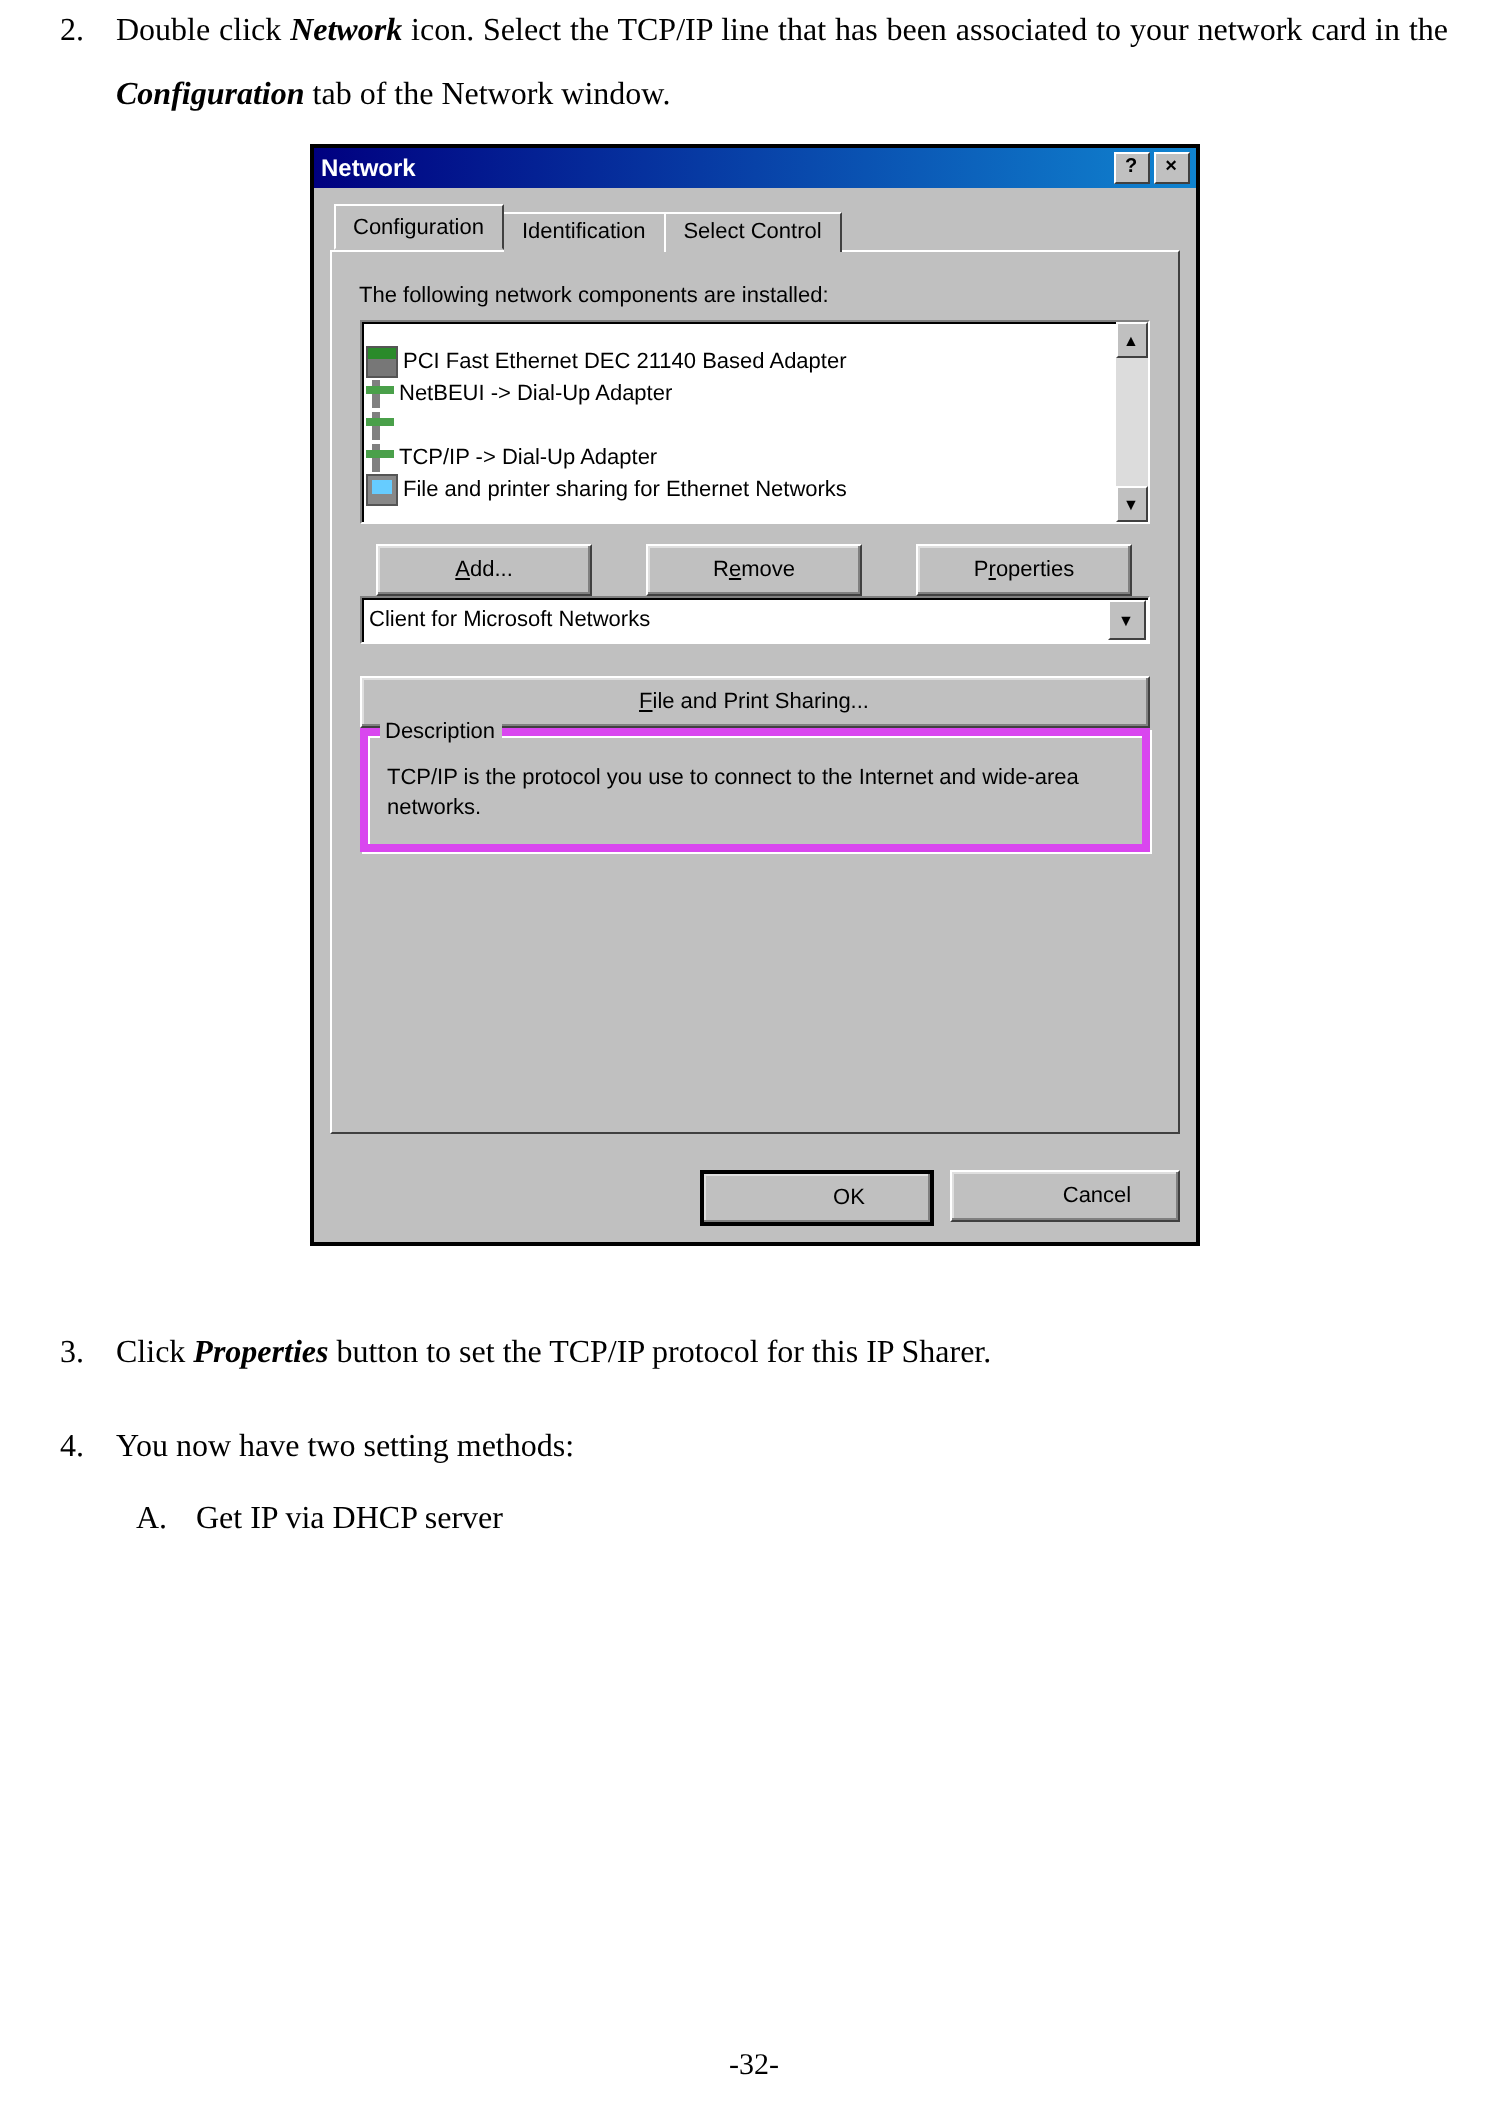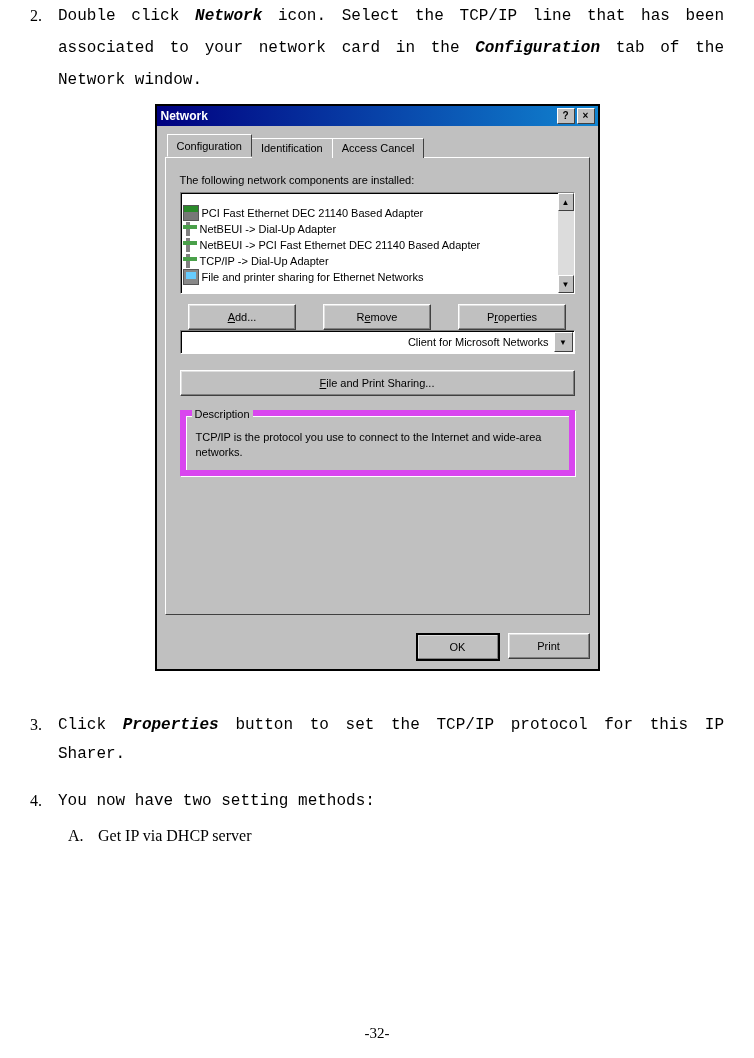--- a/index.html
+++ b/index.html
@@ -22,21 +22,20 @@
     margin-bottom: 6px;
   }
   .instruction.tight { line-height: 1.8; margin-top: 18px; }
   .num {
     width: 28px;
     flex-shrink: 0;
   }
   .instr-body {
     flex: 1;
     text-align: justify;
-    font-family: Liberation Mono, monospace;
   }
   .sub-instruction {
     display: flex;
     padding-left: 38px;
     line-height: 1.9;
     margin-top: 6px;
   }
   .sub-letter { width: 30px; flex-shrink: 0; }
   .bi { font-style: italic; font-weight: bold; }
   .page-num {
@@ -113,21 +112,21 @@
     z-index: 3;
     padding-top: 5px;
     top: 0;
   }
   .tabpanel {
     border-top: 1px solid #fff;
     border-left: 1px solid #fff;
     border-right: 1px solid #404040;
     border-bottom: 1px solid #404040;
     background: #c0c0c0;
-    padding: 16px 14px 16px 14px;
+    padding: 16px 14px 0 14px;
     min-height: 424px;
     position: relative;
   }
   .label { margin-bottom: 6px; }
   .listbox {
     background: #fff;
     border-top: 1px solid #808080;
     border-left: 1px solid #808080;
     border-right: 1px solid #fff;
     border-bottom: 1px solid #fff;
@@ -228,59 +227,58 @@
     display: flex;
     height: 22px;
     background: #fff;
     border-top: 1px solid #808080;
     border-left: 1px solid #808080;
     border-right: 1px solid #fff;
     border-bottom: 1px solid #fff;
     box-shadow: inset 1px 1px 0 #000;
     align-items: center;
   }
-  .dropdown-text { flex: 1; padding: 0 4px; text-align: right; }
+  .dropdown-text { flex: 1; padding: 0 4px; }
   .dropdown-btn {
     width: 17px; height: 18px;
     margin: 1px;
     background: #c0c0c0;
     border-top: 1px solid #fff;
     border-left: 1px solid #fff;
     border-right: 1px solid #404040;
     border-bottom: 1px solid #404040;
     display: flex;
     align-items: center;
     justify-content: center;
     font-size: 8px;
   }
   .groupbox {
-    border: 6px solid #d946ef;
+    border: 4px solid #d946ef;
     box-shadow: 1px 1px 0 #fff inset, 1px 1px 0 #fff;
-    margin-top: 14px;
     padding: 14px 10px 10px 10px;
     position: relative;
   }
   .groupbox-title {
     position: absolute;
     top: -8px; left: 6px;
     background: #c0c0c0;
     padding: 0 3px;
   }
   .desc-box {
     background: #c0c0c0;
     font-size: 11px;
     line-height: 1.35;
   }
   .bottom-buttons {
     display: flex;
     justify-content: flex-end;
     gap: 8px;
     padding: 10px 8px 8px 0;
   }
-  .bottom-buttons .w98-btn { min-width: 80px; }
+  .bottom-buttons .w98-btn { min-width: 80px; padding-left: 33px; }
   .section2 { margin-top: 40px; }
 </style>
 </head>
 <body>
 
 <div class="page-content">
 
   <div class="instruction">
     <div class="num">2.</div>
     <div class="instr-body">
@@ -294,38 +292,37 @@
         <span class="titlebar-text">Network</span>
         <div class="titlebar-btns">
           <div class="tb-btn">?</div>
           <div class="tb-btn">×</div>
         </div>
       </div>
       <div class="client">
         <div class="tabs">
           <div class="tab active">Configuration</div>
           <div class="tab">Identification</div>
-          <div class="tab">Access Cancel</div>
+          <div class="tab">Select Control</div>
         </div>
         <div class="tabpanel">
           <div class="label">The following network components are installed:</div>
 
           <div class="listbox">
             <div class="list-items">
               <div class="list-item">
                 <div class="icon card"></div>
                 <span>PCI Fast Ethernet DEC 21140 Based Adapter</span>
               </div>
               <div class="list-item">
                 <div class="icon proto"></div>
                 <span>NetBEUI -&gt; Dial-Up Adapter</span>
               </div>
               <div class="list-item">
                 <div class="icon proto"></div>
-                <span>NetBEUI -&gt; PCI Fast Ethernet DEC 21140 Based Adapter</span>
               </div>
               <div class="list-item">
                 <div class="icon proto"></div>
                 <span>TCP/IP -&gt; Dial-Up Adapter</span>
               </div>
               <div class="list-item">
                 <div class="icon computer"></div>
                 <span>File and printer sharing for Ethernet Networks</span>
               </div>
             </div>
@@ -360,21 +357,21 @@
           </div>
 
           <div class="groupbox">
             <div class="groupbox-title">Description</div>
             <div class="desc-box">TCP/IP is the protocol you use to connect to the Internet and wide-area networks.</div>
           </div>
         </div>
       </div>
       <div class="bottom-buttons">
         <div class="w98-btn" style="border:2px solid #000;">OK</div>
-        <div class="w98-btn">Print</div>
+        <div class="w98-btn">Cancel</div>
       </div>
     </div>
   </div>
 
   <div class="section2">
     <div class="instruction tight">
       <div class="num">3.</div>
       <div class="instr-body">
         <span>Click </span><span class="bi">Properties</span><span> button to set the TCP/IP protocol for this IP Sharer.</span>
       </div>

